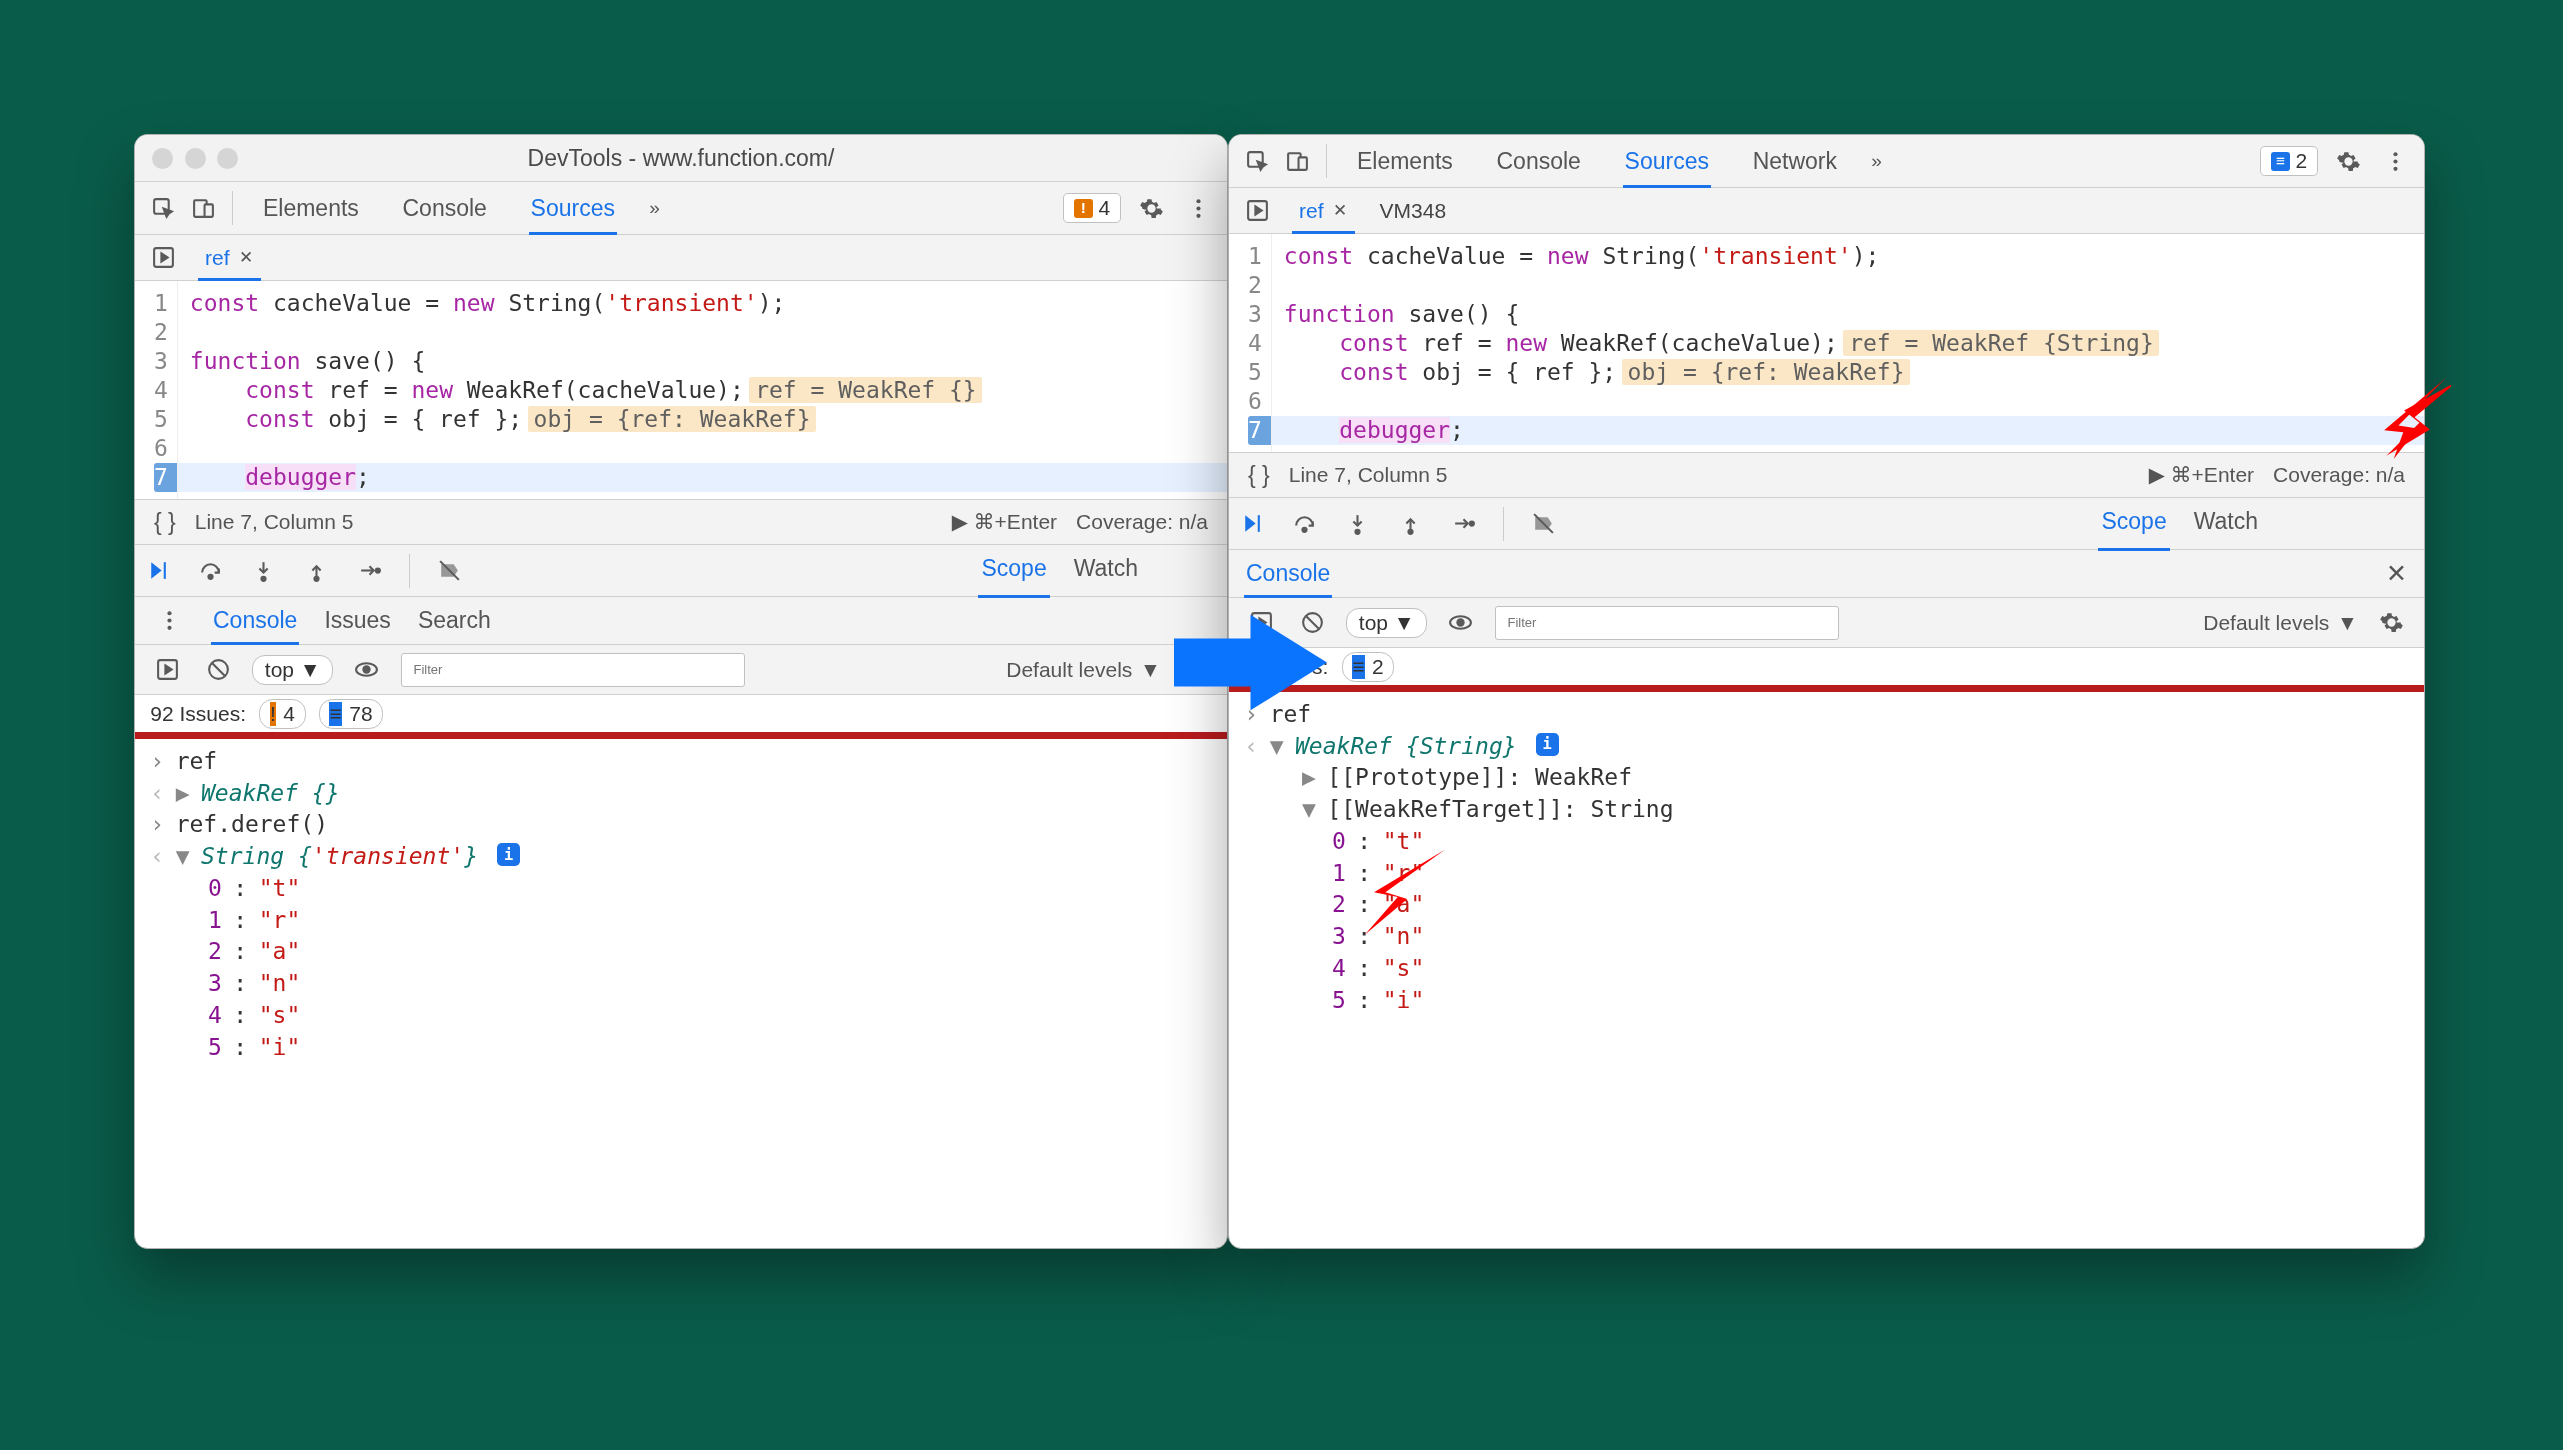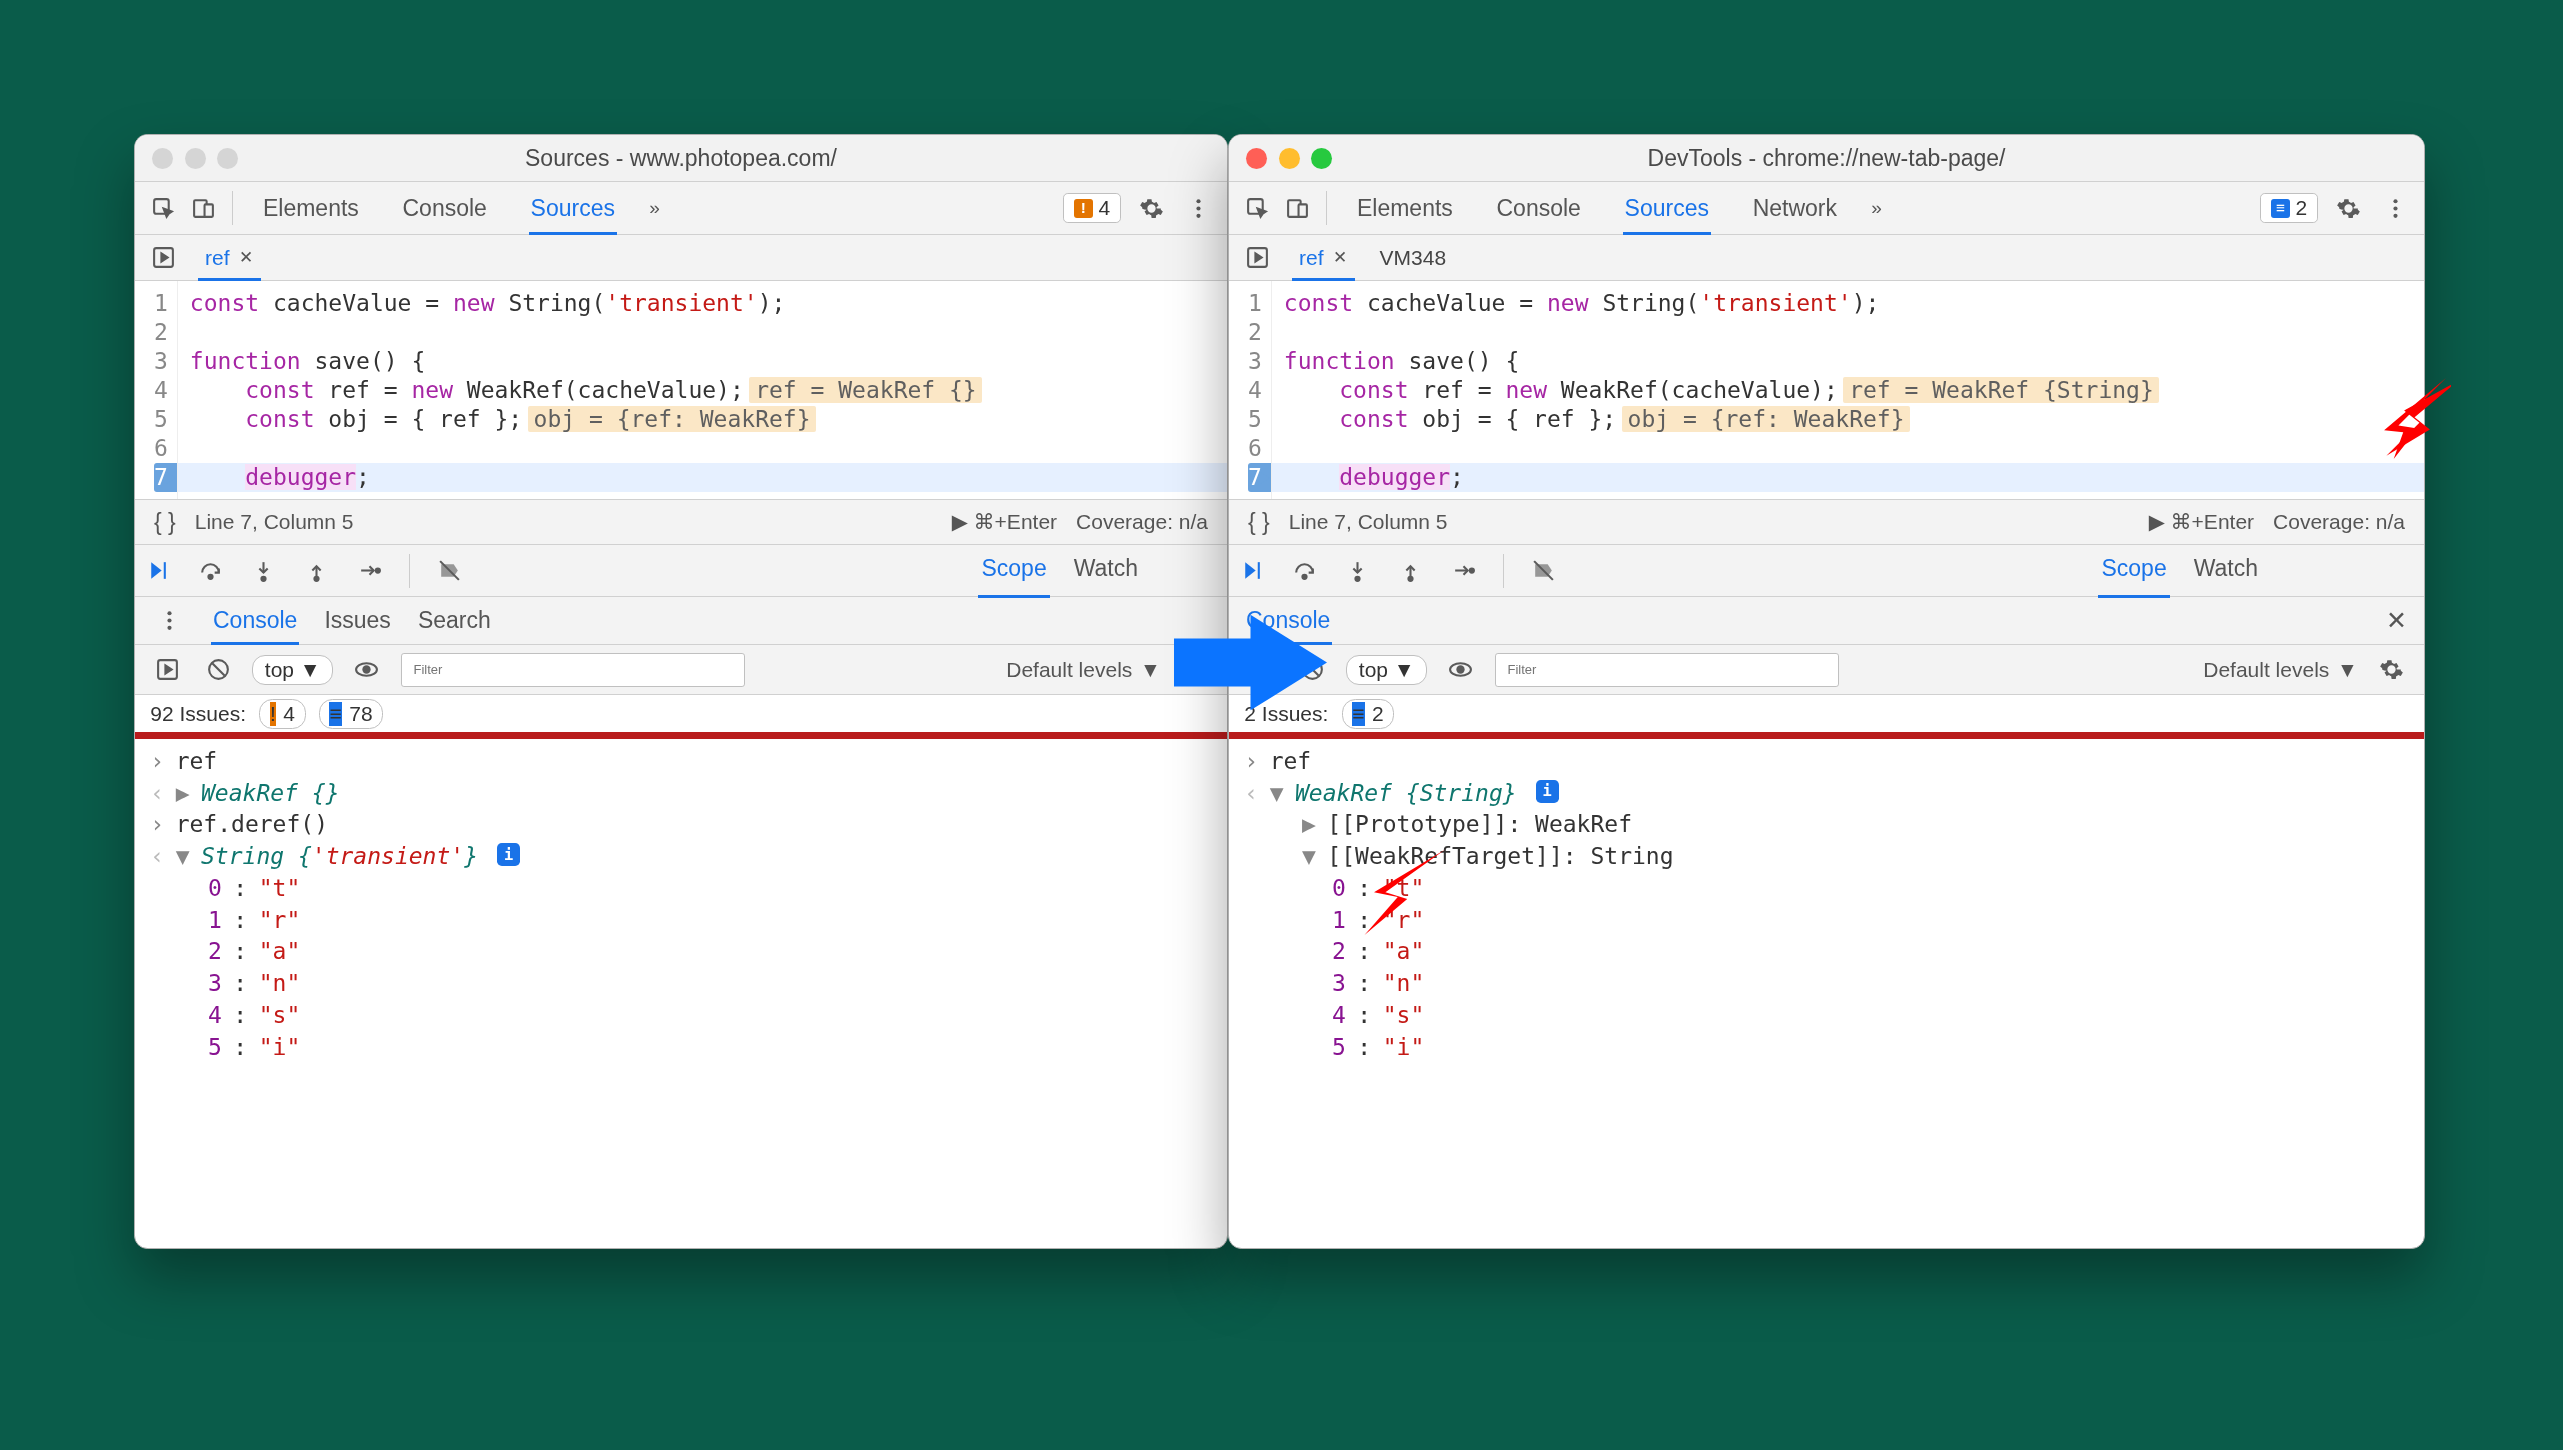--- a/index.html
+++ b/index.html
@@ -137,21 +137,21 @@
 
 <div class="canvas">
 
 <div class="window left">
   <div class="titlebar">
     <div class="traffic">
       <div class="dot gray"></div>
       <div class="dot gray"></div>
       <div class="dot gray"></div>
     </div>
-    <div class="title">Sources - www.photopea.com/</div>
+    <div class="title">DevTools - www.function.com/</div>
   </div>
 
   <div class="tabbar">
     <div class="iconbtn">
       <svg viewBox="0 0 24 24" fill="none" stroke="currentColor" stroke-width="2">
             <rect x="3" y="3" width="14" height="14" rx="2"></rect>
             <path d="M12 12 l8 3 -3 2 -2 3 z" fill="currentColor"></path>
           </svg>
     </div>
     <div class="iconbtn">
@@ -385,28 +385,20 @@
           <div class="crow indent1">
             <span class="proplit">5</span>
             <span>: </span>
             <span class="strlit">"i"</span>
           </div>
         </div>
   </div>
 </div>
 
 <div class="window right">
-  <div class="titlebar">
-    <div class="traffic">
-      <div class="dot red"></div>
-      <div class="dot yel"></div>
-      <div class="dot grn"></div>
-    </div>
-    <div class="title">DevTools - chrome://new-tab-page/</div>
-  </div>
 
   <div class="tabbar">
     <div class="iconbtn">
           <svg viewBox="0 0 24 24" fill="none" stroke="currentColor" stroke-width="2">
             <rect x="3" y="3" width="14" height="14" rx="2"></rect>
             <path d="M12 12 l8 3 -3 2 -2 3 z" fill="currentColor"></path>
           </svg>
         </div>
     <div class="iconbtn">
           <svg viewBox="0 0 24 24" fill="none" stroke="currentColor" stroke-width="2">

